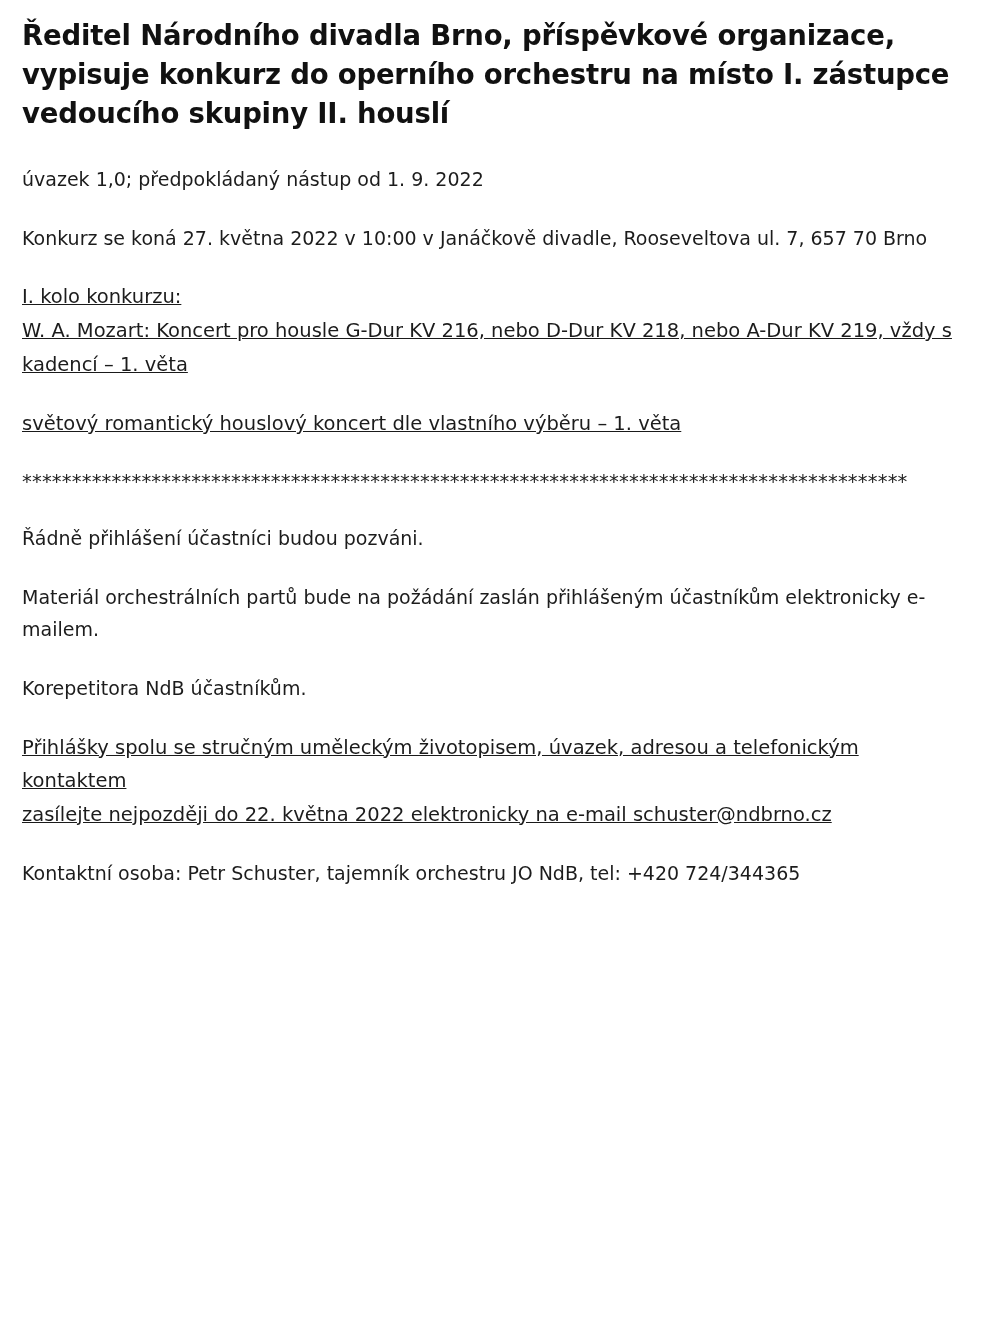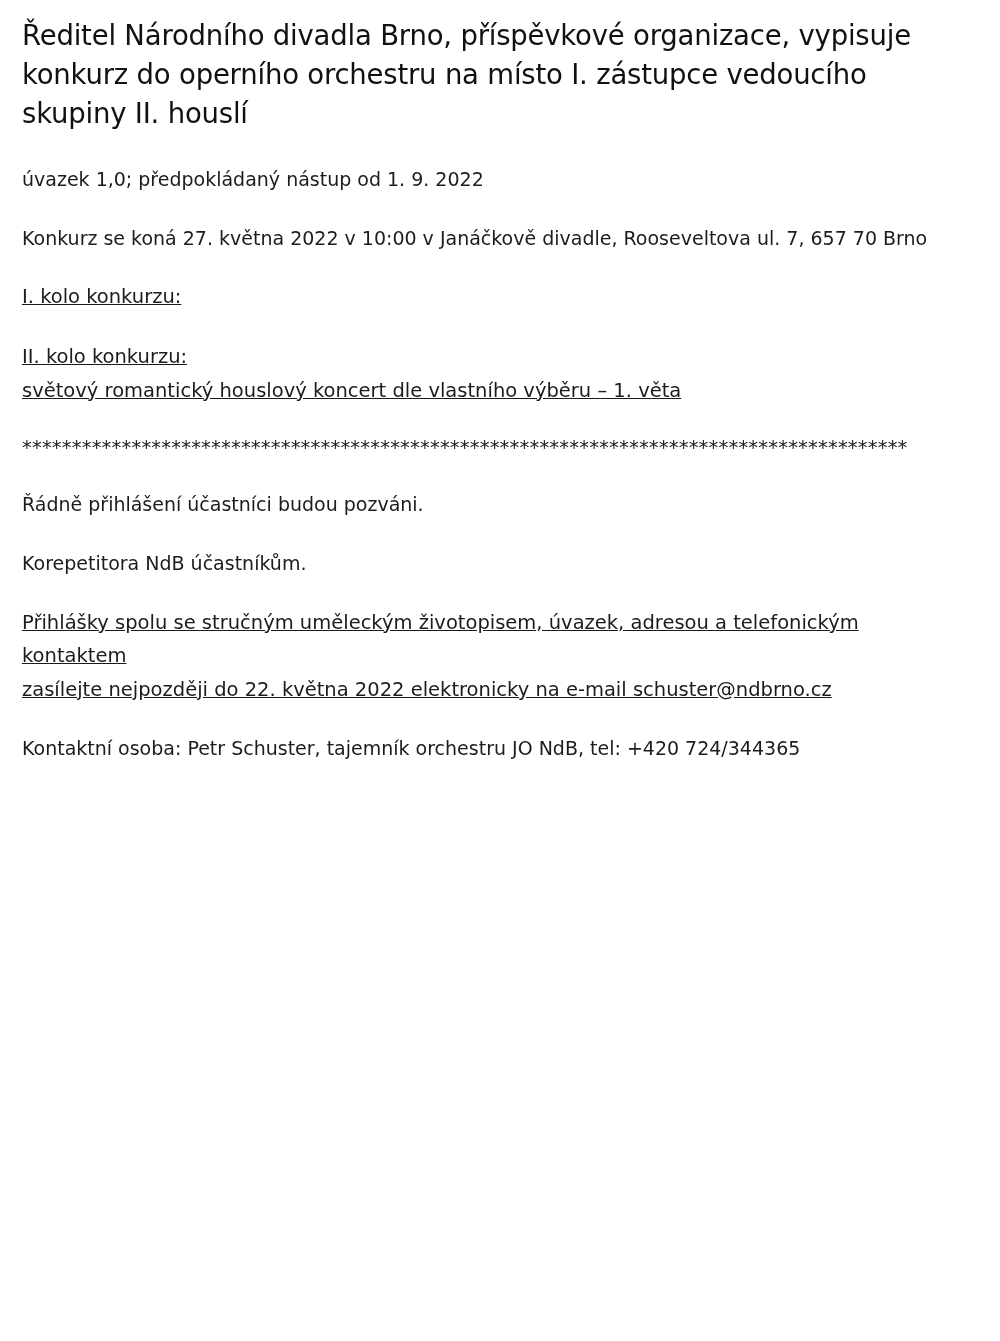--- a/index.html
+++ b/index.html
@@ -14,21 +14,21 @@
     color: #1a1a1a;
     -webkit-font-smoothing: antialiased;
   }
   .page {
     box-sizing: border-box;
     width: 1000px;
     padding: 16px 44px 20px 22px;
   }
   .doc-title {
     font-size: 27.5px;
-    font-weight: normal;
+    font-weight: bold;
     line-height: 1.42;
     letter-spacing: -0.2px;
     margin: 0 0 30px 0;
     color: #111111;
   }
   .para {
     font-size: 19px;
     line-height: 1.72;
     margin: 0 0 26px 0;
     color: #1c1c1c;
@@ -61,31 +61,32 @@
 <div class="page">
 
   <h1 class="doc-title">Ředitel Národního divadla Brno, příspěvkové organizace, vypisuje konkurz do operního orchestru na místo I. zástupce vedoucího skupiny II. houslí</h1>
 
   <p class="para">úvazek 1,0; předpokládaný nástup od 1. 9. 2022</p>
 
   <p class="para">Konkurz se koná 27. května 2022 v 10:00 v Janáčkově divadle, Rooseveltova ul. 7, 657 70 Brno</p>
 
   <div class="block">
     <div class="line">I. kolo konkurzu:</div>
+    <div class="line">W. A. Mozart: Koncert pro housle G-Dur KV 216, nebo D-Dur KV 218, nebo A-Dur KV 219, vždy s kadencí – 1. věta</div>
   </div>
 
   <div class="block">
-    <div class="line">II. kolo konkurzu:</div>
     <div class="line">světový romantický houslový koncert dle vlastního výběru – 1. věta</div>
   </div>
 
   <div class="divider">*****************************************************************************************</div>
 
   <p class="para">Řádně přihlášení účastníci budou pozváni.</p>
 
+  <p class="para">Materiál orchestrálních partů bude na požádání zaslán přihlášeným účastníkům elektronicky e-mailem.</p>
 
   <p class="para">Korepetitora NdB účastníkům.</p>
 
   <div class="block">
     <div class="line">Přihlášky spolu se stručným uměleckým životopisem, úvazek, adresou a telefonickým kontaktem</div>
     <div class="line">zasílejte nejpozději do 22. května 2022 elektronicky na e-mail schuster@ndbrno.cz</div>
   </div>
 
   <p class="para">Kontaktní osoba: Petr Schuster, tajemník orchestru JO NdB, tel: +420 724/344365</p>
 

